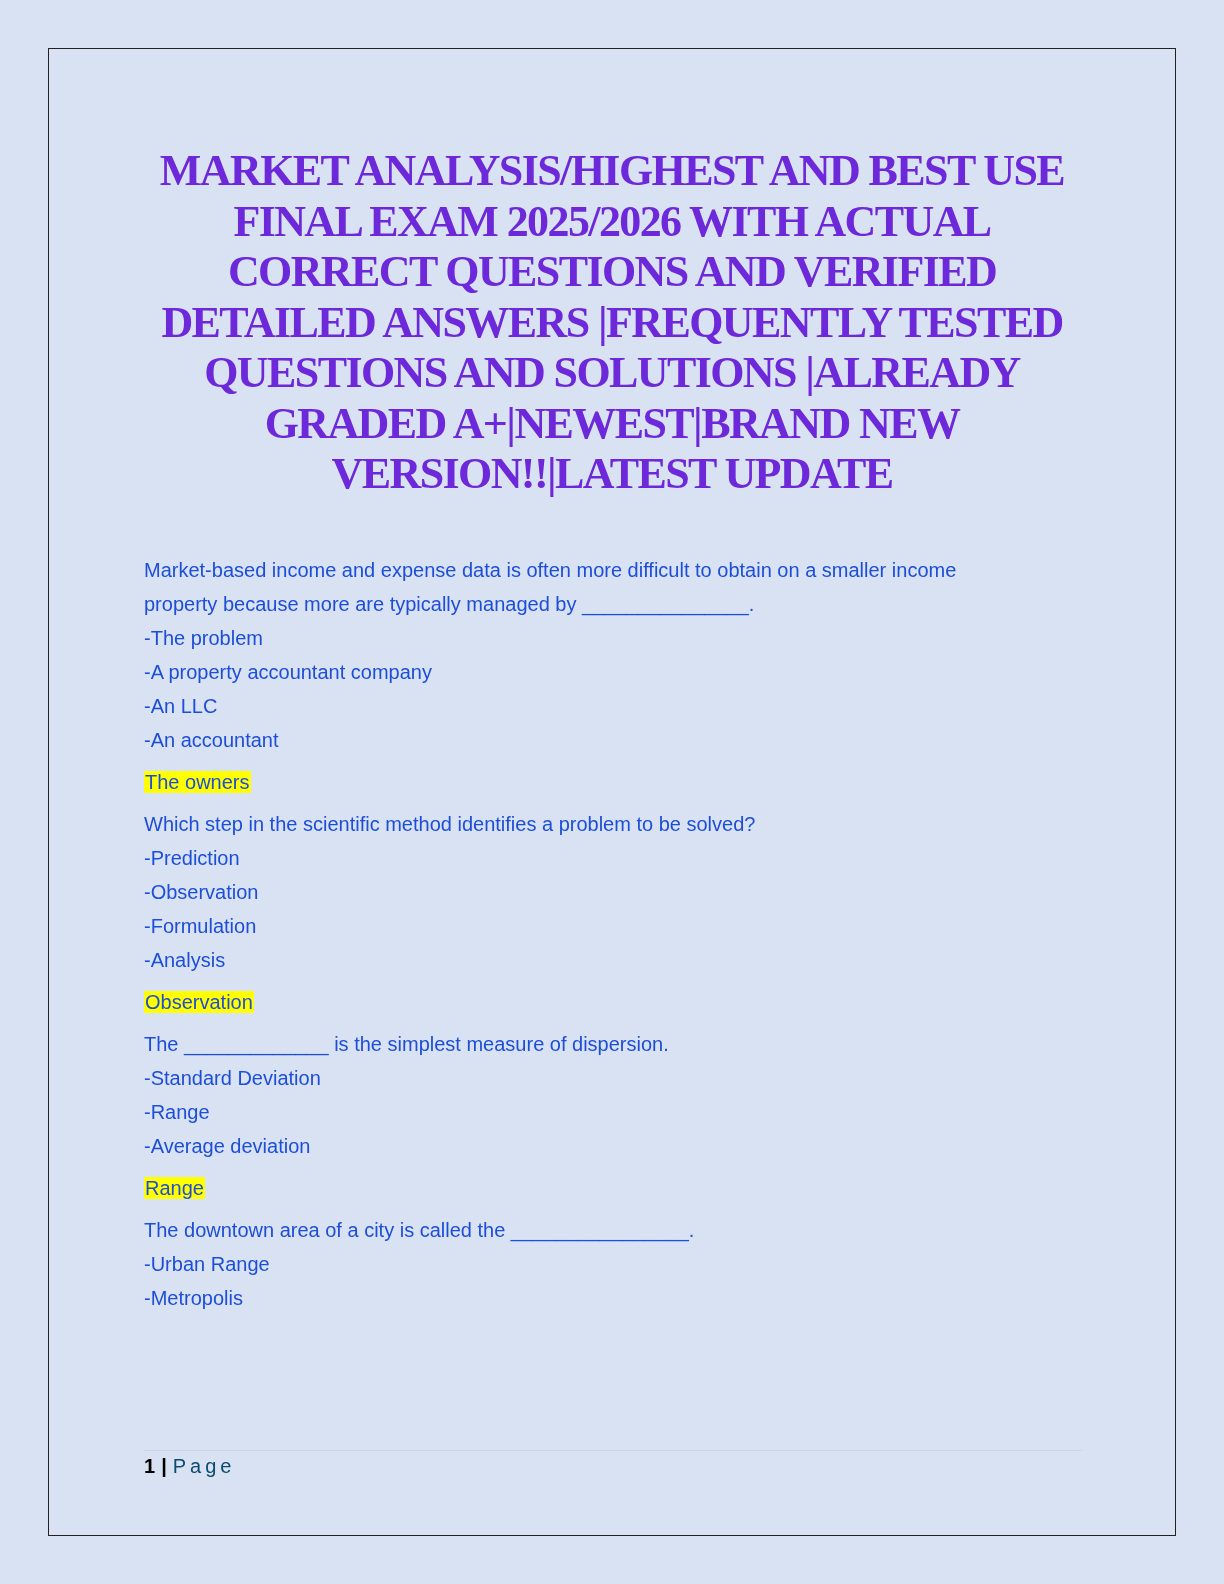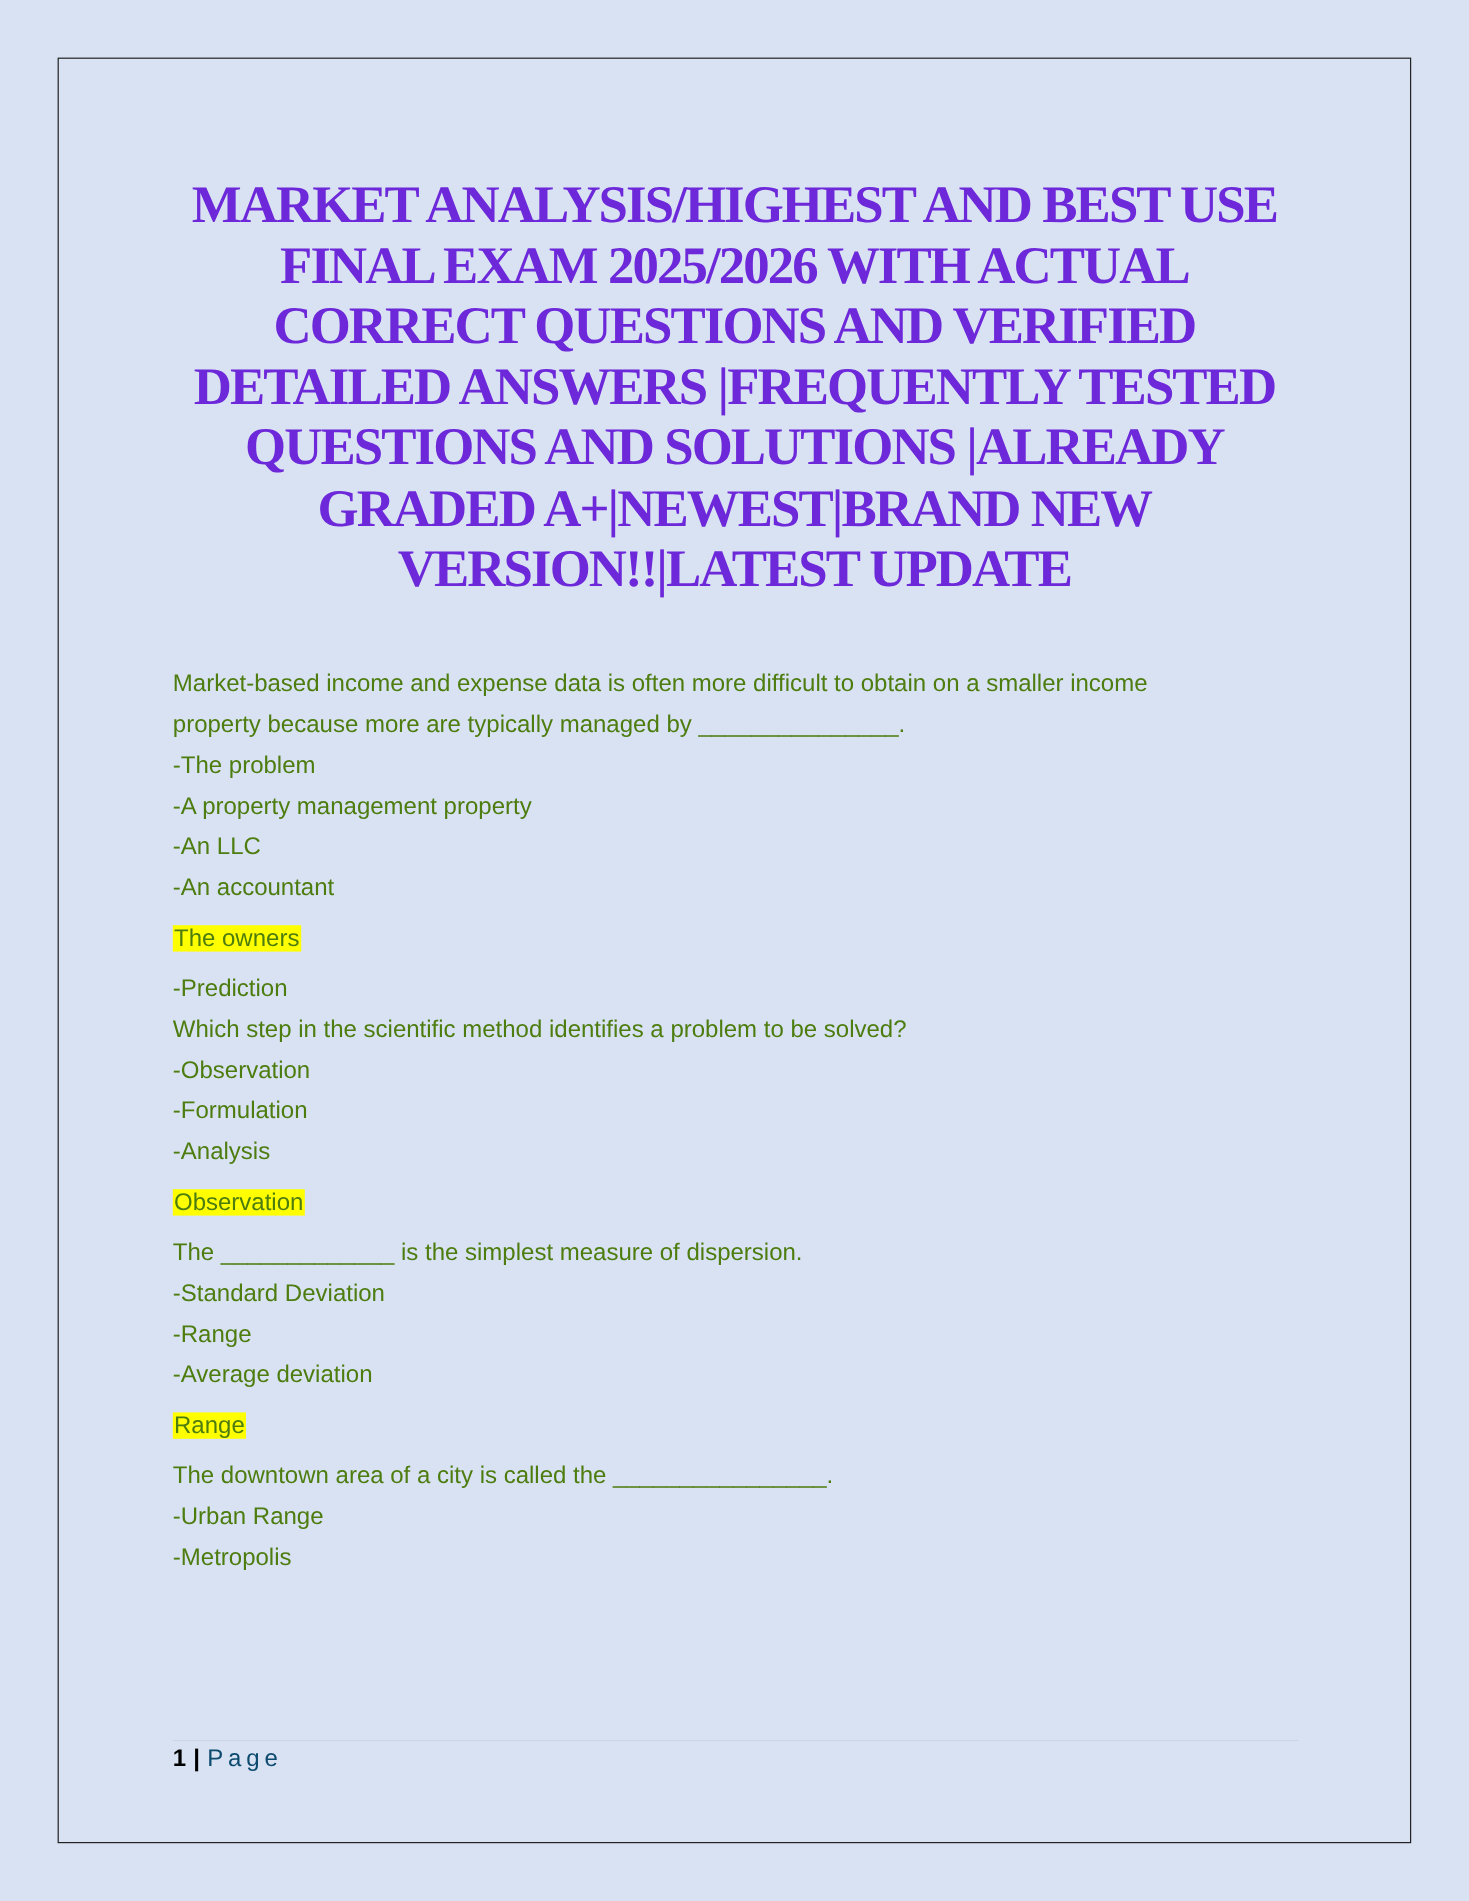--- a/index.html
+++ b/index.html
@@ -2,21 +2,21 @@
 <html><head>
 <meta charset="utf-8">
 <style>
   html, body { margin:0; padding:0; }
   body { width:1224px; height:1584px; background:#d9e2f3; position:relative; overflow:hidden; }
   .page-border { position:absolute; left:48px; top:48px; width:1128px; height:1488px; border:1.5px solid #222; box-sizing:border-box; }
   .title { position:absolute; left:140px; top:146px; width:944px; text-align:center;
     font-family:"Liberation Serif", serif; font-weight:bold; color:#6d28d9;
     font-size:44px; line-height:50.5px; letter-spacing:-1.6px; margin:0; }
   .content { position:absolute; left:144px; top:553px; width:930px;
-    font-family:"Liberation Sans", sans-serif; font-size:20px; color:#4d7c0f; }
+    font-family:"Liberation Sans", sans-serif; font-size:20px; color:#1d4ed8; }
   .line { height:34px; line-height:34px; white-space:nowrap; }
   .answer { margin-top:8px; margin-bottom:8px; height:34px; line-height:34px; }
   .answer span { background:#ffff00; padding:0 1px;margin-top:20px; }
   .footer-rule { position:absolute; left:144px; top:1450px; width:938px; height:1px; background:#cfd6e3; }
   .footer { position:absolute; left:144px; top:1455px; font-family:"Liberation Sans", sans-serif; font-size:20px; }
   .footer .num { font-weight:bold; color:#000; }
   .footer .sep { font-weight:bold; color:#000; margin:0 6px; }
   .footer .pg { color:#0c4a6e; letter-spacing:4px; }
 </style>
 </head>
@@ -25,29 +25,29 @@
 <div class="page-border"></div>
 
 <h1 class="title">MARKET ANALYSIS/HIGHEST AND BEST USE FINAL EXAM 2025/2026 WITH ACTUAL CORRECT QUESTIONS AND VERIFIED DETAILED ANSWERS |FREQUENTLY TESTED QUESTIONS AND SOLUTIONS |ALREADY GRADED A+|NEWEST|BRAND NEW VERSION!!|LATEST UPDATE</h1>
 
 <div class="content">
 
   <div>
     <div class="line">Market-based income and expense data is often more difficult to obtain on a smaller income</div>
     <div class="line">property because more are typically managed by _______________.</div>
     <div class="line">-The problem</div>
-    <div class="line">-A property management property</div>
+    <div class="line">-A property accountant company</div>
     <div class="line">-An LLC</div>
     <div class="line">-An accountant</div>
     <div class="answer"><span>The owners</span></div>
   </div>
 
   <div>
+    <div class="line">Which step in the scientific method identifies a problem to be solved?</div>
     <div class="line">-Prediction</div>
-    <div class="line">Which step in the scientific method identifies a problem to be solved?</div>
     <div class="line">-Observation</div>
     <div class="line">-Formulation</div>
     <div class="line">-Analysis</div>
     <div class="answer"><span>Observation</span></div>
   </div>
 
   <div>
     <div class="line">The _____________ is the simplest measure of dispersion.</div>
     <div class="line">-Standard Deviation</div>
     <div class="line">-Range</div>

